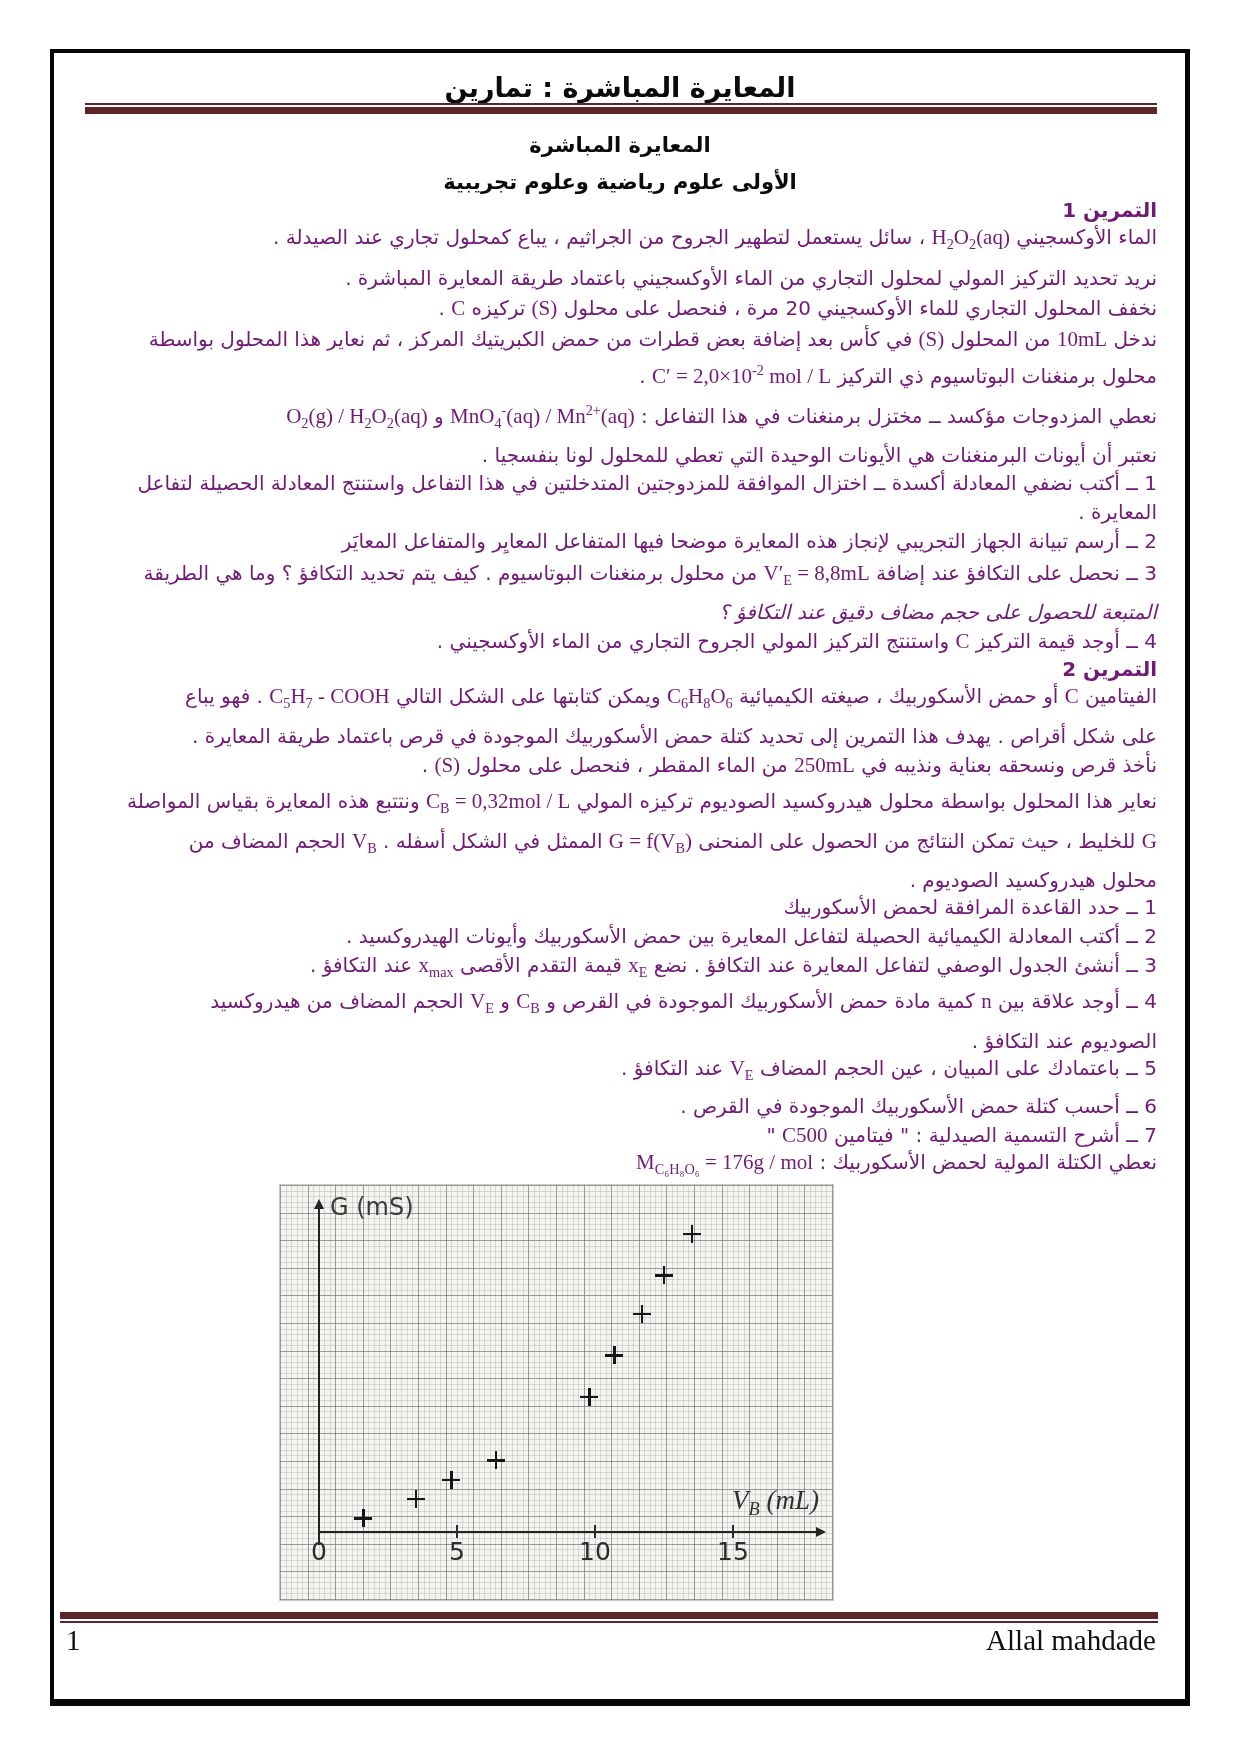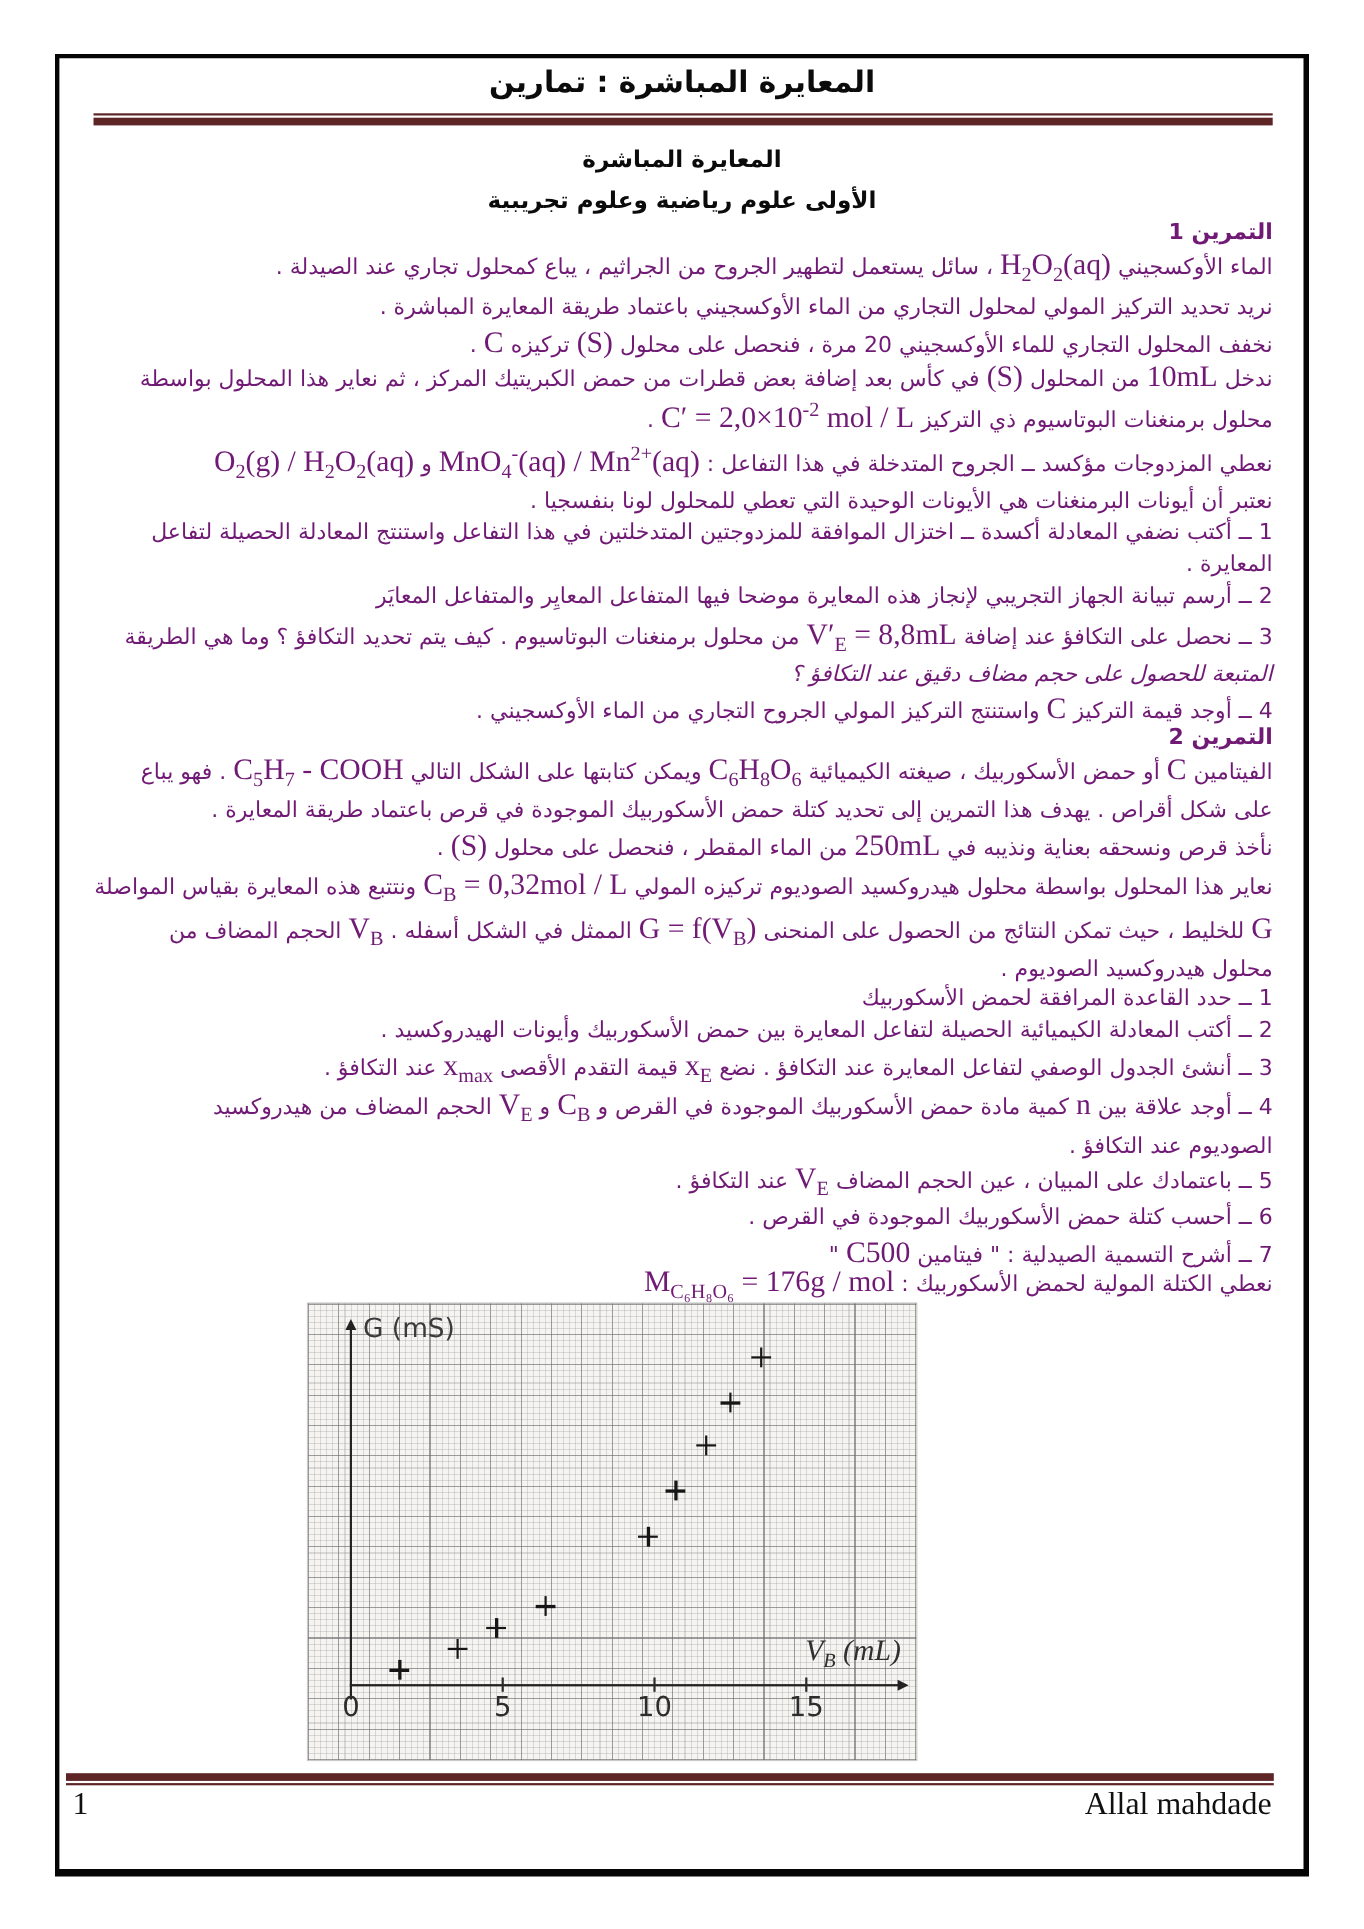--- a/index.html
+++ b/index.html
@@ -5,41 +5,41 @@
   html,body{margin:0;padding:0;}
   body{
     width:1240px;height:1754px;position:relative;background:#ffffff;
     font-family:"DejaVu Sans",sans-serif;color:#0b0b0b;overflow:hidden;
   }
   .frame{
     position:absolute;left:50px;top:49px;width:1131px;height:1646px;
     border:4px solid #050505;border-bottom-width:7px;border-right-width:5px;
   }
   .doc-title{
-    position:absolute;left:0;right:0;top:60px;text-align:center;
+    position:absolute;left:0;right:0;top:72px;text-align:center;
     font-size:27px;font-weight:bold;direction:rtl;
   }
   .rule{position:absolute;left:85px;right:83px;}
   .rule .thin{height:2px;background:#5e2526;}
   .rule .thick{height:7px;background:#5e2526;margin-top:2px;}
   .rule-footer{position:absolute;left:60px;right:82px;}
   .rule-footer .thick{height:7px;background:#5e2526;}
   .rule-footer .thin{height:2px;background:#5e2526;margin-top:2px;}
   .subtitle{
     position:absolute;left:0;right:0;text-align:center;
     font-size:21px;font-weight:bold;direction:rtl;
   }
   .tline{
     position:absolute;right:83px;direction:rtl;unicode-bidi:embed;
     font-size:20px;white-space:nowrap;color:#701a75;
   }
   .tline.bold{font-weight:bold;}
   .formula{
     font-family:"Liberation Serif",serif;direction:ltr;unicode-bidi:embed;
-    font-size:27px;
+    font-size:21px;
   }
   .formula sub,.formula sup{font-size:68%;line-height:0;}
   
   .graph{
     position:absolute;left:280px;top:1185px;width:553px;height:415px;
     background-color:#f5f4f1;
     background-image:
       repeating-linear-gradient(90deg, rgba(105,105,108,.55) 0 1px, transparent 1px 27.6px),
       repeating-linear-gradient(0deg,  rgba(105,105,108,.55) 0 1px, transparent 1px 27.6px),
       repeating-linear-gradient(90deg, rgba(140,140,143,.28) 0 1px, transparent 1px 5.52px),
@@ -96,21 +96,21 @@
 <div class="subtitle" style="top:133px;">المعايرة المباشرة</div>
 <div class="subtitle" style="top:170px;">الأولى علوم رياضية وعلوم تجريبية</div>
 
 <div id="doc">
     <div class="tline bold" style="top: 198px;"><span>التمرين 1</span></div>
     <div class="tline" style="top: 225px;"><span>الماء الأوكسجيني </span><span class="formula" dir="ltr">H<sub>2</sub>O<sub>2</sub>(aq)</span><span> ، سائل يستعمل لتطهير الجروح من الجراثيم ، يباع كمحلول تجاري عند الصيدلة .</span></div>
     <div class="tline" style="top: 266px;"><span>نريد تحديد التركيز المولي لمحلول التجاري من الماء الأوكسجيني باعتماد طريقة المعايرة المباشرة .</span></div>
     <div class="tline" style="top: 296px;"><span>نخفف المحلول التجاري للماء الأوكسجيني 20 مرة ، فنحصل على محلول </span><span class="formula" dir="ltr">(S)</span><span> تركيزه </span><span class="formula" dir="ltr">C</span><span> .</span></div>
     <div class="tline" style="top: 327px;"><span>ندخل </span><span class="formula" dir="ltr">10mL</span><span> من المحلول </span><span class="formula" dir="ltr">(S)</span><span> في كأس بعد إضافة بعض قطرات من حمض الكبريتيك المركز ، ثم نعاير هذا المحلول بواسطة</span></div>
     <div class="tline" style="top: 364px;"><span>محلول برمنغنات البوتاسيوم ذي التركيز </span><span class="formula" dir="ltr">C′ = 2,0×10<sup>-2</sup> mol / L</span><span> .</span></div>
-    <div class="tline" style="top: 404px;"><span>نعطي المزدوجات مؤكسد ــ الجروح المتدخلة في هذا التفاعل : </span><span class="formula" dir="ltr">MnO<sub>4</sub><sup>-</sup>(aq) / Mn<sup>2+</sup>(aq)</span><span> و </span><span class="formula" dir="ltr">O<sub>2</sub>(g) / H<sub>2</sub>O<sub>2</sub>(aq)</span></div>
+    <div class="tline" style="top: 404px;"><span>نعطي المزدوجات مؤكسد ــ مختزل برمنغنات في هذا التفاعل : </span><span class="formula" dir="ltr">MnO<sub>4</sub><sup>-</sup>(aq) / Mn<sup>2+</sup>(aq)</span><span> و </span><span class="formula" dir="ltr">O<sub>2</sub>(g) / H<sub>2</sub>O<sub>2</sub>(aq)</span></div>
     <div class="tline" style="top: 443px;"><span>نعتبر أن أيونات البرمنغنات هي الأيونات الوحيدة التي تعطي للمحلول لونا بنفسجيا .</span></div>
     <div class="tline" style="top: 471px;"><span>1 ــ أكتب نضفي المعادلة أكسدة ــ اختزال الموافقة للمزدوجتين المتدخلتين في هذا التفاعل واستنتج المعادلة الحصيلة لتفاعل</span></div>
     <div class="tline" style="top: 500px; margin-left: 42px;"><span>المعايرة .</span></div>
     <div class="tline" style="top: 529px;"><span>2 ــ أرسم تبيانة الجهاز التجريبي لإنجاز هذه المعايرة موضحا فيها المتفاعل المعايِر والمتفاعل المعايَر</span></div>
     <div class="tline" style="top: 561px;"><span>3 ــ نحصل على التكافؤ عند إضافة </span><span class="formula" dir="ltr">V′<sub>E</sub> = 8,8mL</span><span> من محلول برمنغنات البوتاسيوم . كيف يتم تحديد التكافؤ ؟ وما هي الطريقة</span></div>
     <div class="tline" style="top: 600px; font-style: italic;"><span>المتبعة للحصول على حجم مضاف دقيق عند التكافؤ ؟</span></div>
     <div class="tline" style="top: 629px;"><span>4 ــ أوجد قيمة التركيز </span><span class="formula" dir="ltr">C</span><span> واستنتج التركيز المولي الجروح التجاري من الماء الأوكسجيني .</span></div>
     <div class="tline bold" style="top: 657px;"><span>التمرين 2</span></div>
     <div class="tline" style="top: 684px;"><span>الفيتامين </span><span class="formula" dir="ltr">C</span><span> أو حمض الأسكوربيك ، صيغته الكيميائية </span><span class="formula" dir="ltr">C<sub>6</sub>H<sub>8</sub>O<sub>6</sub></span><span> ويمكن كتابتها على الشكل التالي </span><span class="formula" dir="ltr">C<sub>5</sub>H<sub>7</sub> - COOH</span><span> . فهو يباع</span></div>
     <div class="tline" style="top: 724px;"><span>على شكل أقراص . يهدف هذا التمرين إلى تحديد كتلة حمض الأسكوربيك الموجودة في قرص باعتماد طريقة المعايرة .</span></div>

